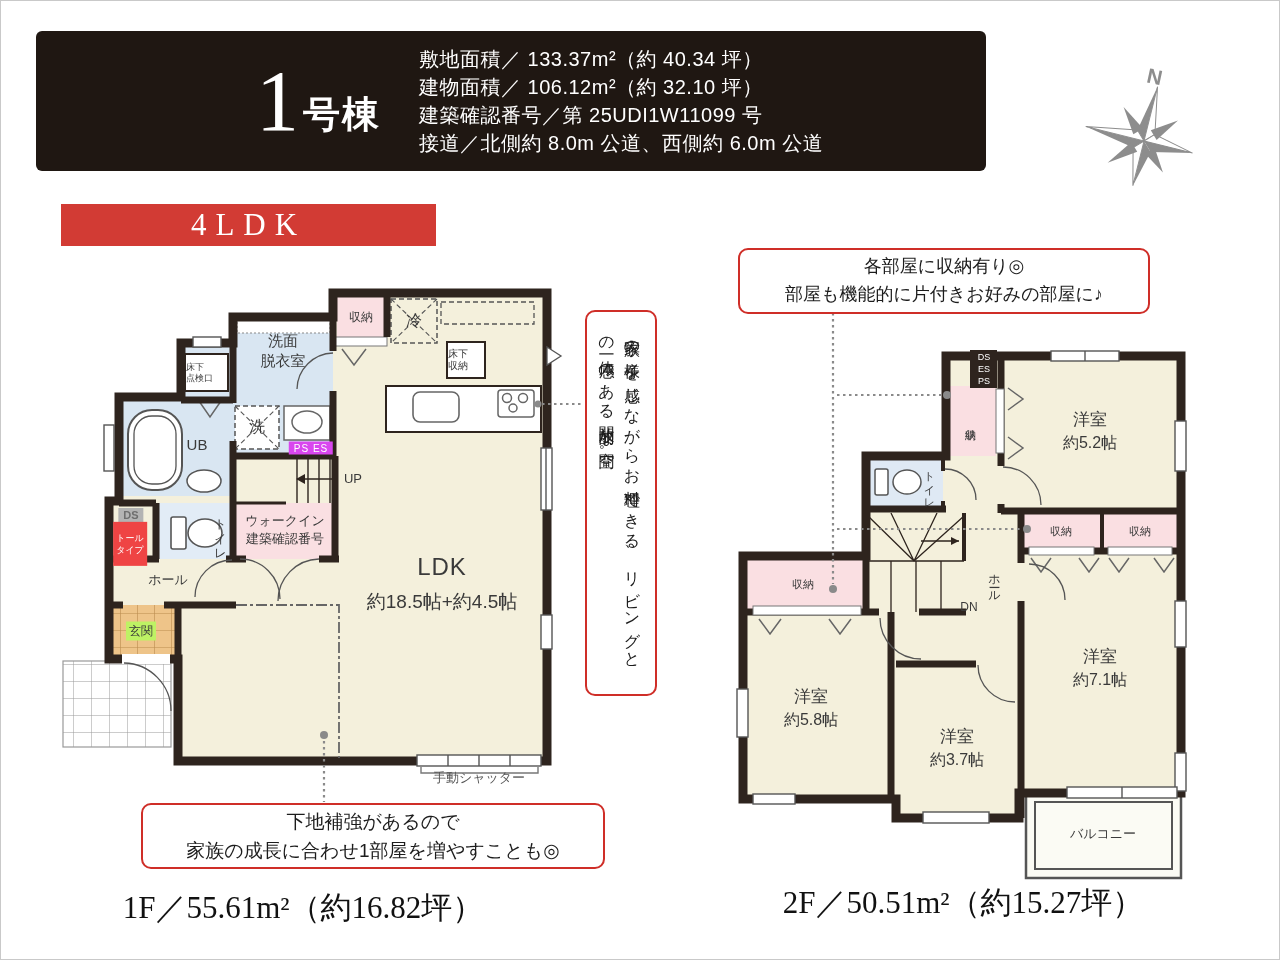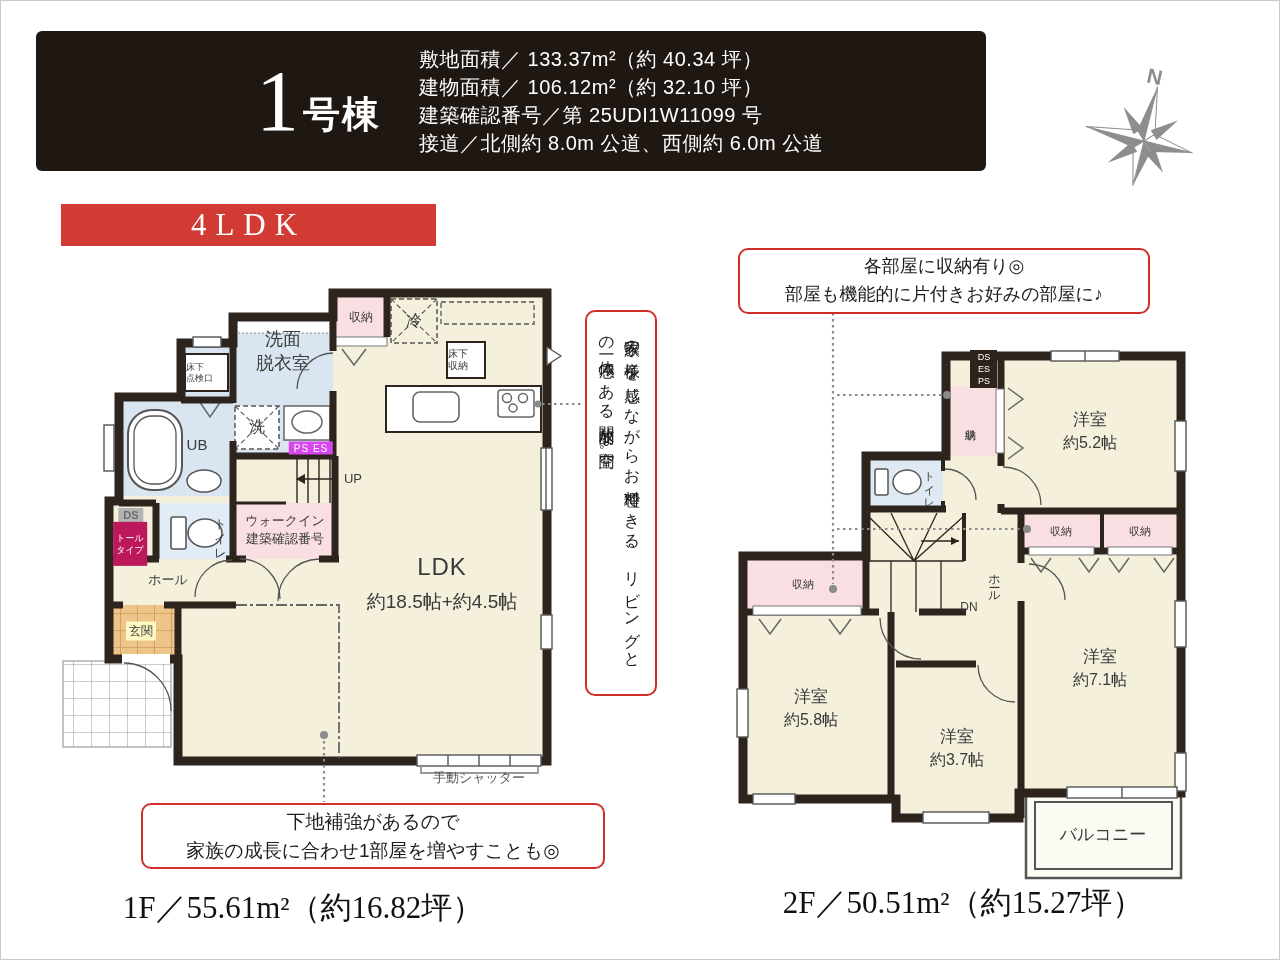--- a/index.html
+++ b/index.html
@@ -282,44 +282,44 @@
   <div class="cl">下地補強があるので</div>
   <div class="cl">家族の成長に合わせ1部屋を増やすことも◎</div>
 </div>
 
 <div class="lbl" style="left:360px;top:316px;font-size:12px;">収納</div>
 <div class="lbl" style="left:413px;top:320px;font-size:16px;">冷</div>
 <div class="boxlbl" style="left:445px;top:340px;width:40px;height:38px;font-size:10px;">
   <div>床下</div>
   <div>収納</div>
 </div>
-<div class="lbl2" style="left:282px;top:350px;font-size:18px;">
+<div class="lbl2" style="left:282px;top:350px;font-size:15px;">
   <div>洗面</div>
   <div>脱衣室</div>
 </div>
 <div class="boxlbl" style="left:183px;top:352px;width:45px;height:39px;font-size:9px;">
   <div>床下</div>
   <div>点検口</div>
 </div>
 <div class="lbl" style="left:196px;top:443px;font-size:15px;">UB</div>
 <div class="lbl" style="left:256px;top:426px;font-size:16px;">洗</div>
 <div class="darklbl" style="left:310px;top:447px;font-size:10px;letter-spacing:1px;">PS ES</div>
 <div class="lbl" style="left:352px;top:477px;font-size:13px;">UP</div>
 <div class="darklbl" style="left:130px;top:514px;font-size:11px;background:#b3b3b3;color:#6e6e6e;font-weight:bold;">DS</div>
-<div class="lbl2" style="left:129px;top:543px;font-size:9px;background:#be185d;color:#fff;padding:10px 3px;">
+<div class="lbl2" style="left:129px;top:543px;font-size:9px;background:#ef4444;color:#fff;padding:10px 3px;">
   <div>トール</div>
   <div>タイプ</div>
 </div>
 <div class="vlbl" style="left:219px;top:531px;font-size:12px;">トイレ</div>
 <div class="lbl2" style="left:284px;top:529px;font-size:13px;">
   <div>ウォークイン</div>
   <div>建築確認番号</div>
 </div>
 <div class="lbl" style="left:167px;top:579px;font-size:13px;">ホール</div>
-<div class="lbl" style="left:140px;top:630px;font-size:12px;background:#fef9c3;padding:1px 3px;">玄関</div>
+<div class="lbl" style="left:140px;top:630px;font-size:12px;background:#bef264;padding:1px 3px;">玄関</div>
 <div class="lbl2" style="left:441px;top:582px;">
   <div style="font-size:24px;letter-spacing:1px;">LDK</div>
   <div style="font-size:19px;margin-top:6px;">約18.5帖+約4.5帖</div>
 </div>
 <div class="lbl" style="left:478px;top:777px;font-size:13px;color:#555;">手動シャッター</div>
 
 <div class="lbl2" style="left:983px;top:368px;font-size:9px;color:#fff;">
   <div>DS</div>
   <div>ES</div>
   <div>PS</div>
@@ -340,18 +340,18 @@
   <div style="font-size:16px;">約5.8帖</div>
 </div>
 <div class="lbl2" style="left:956px;top:747px;">
   <div style="font-size:17px;">洋室</div>
   <div style="font-size:16px;">約3.7帖</div>
 </div>
 <div class="lbl2" style="left:1099px;top:667px;">
   <div style="font-size:17px;">洋室</div>
   <div style="font-size:16px;">約7.1帖</div>
 </div>
-<div class="lbl" style="left:1102px;top:833px;font-size:17px;font-family:Liberation Serif, serif;">バルコニー</div>
+<div class="lbl" style="left:1102px;top:833px;font-size:13px;font-family:Liberation Serif, serif;">バルコニー</div>
 
 <div class="area-label" style="left:302px;top:907px;">1F／55.61m²（約16.82坪）</div>
 <div class="area-label" style="left:962px;top:902px;">2F／50.51m²（約15.27坪）</div>
 
 </div>
 
 </body></html>

